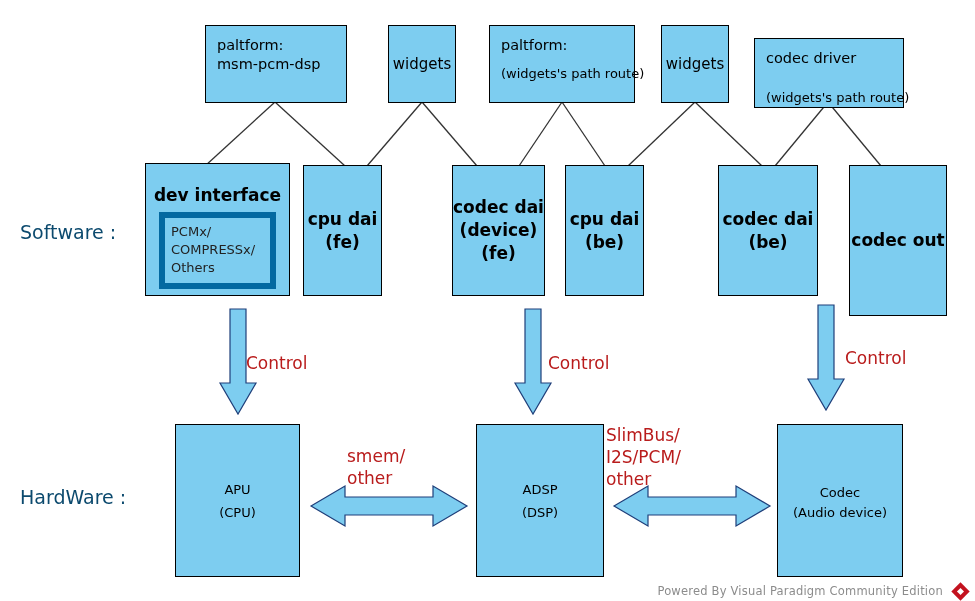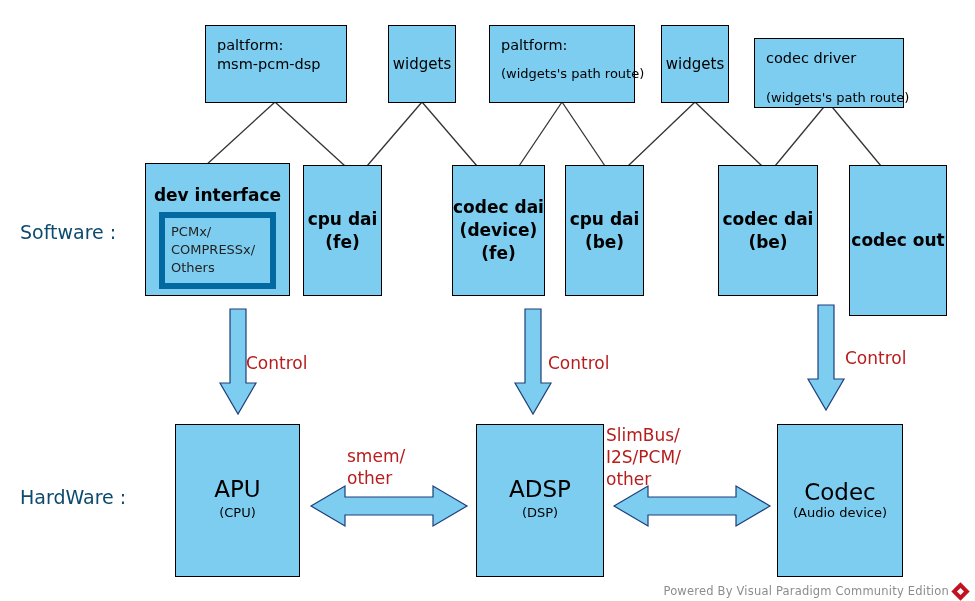--- a/index.html
+++ b/index.html
@@ -85,21 +85,21 @@
     padding: 5px 6px 6px 6px;
     color: #222222;
   }
   
   .hwbox {
     align-items: center;
     justify-content: center;
     text-align: center;
   }
   .hwbox .hwtitle {
-    font-size: 23px;
+    font-size: 13px;
     line-height: 23px;
   }
   .hwbox .hwsub {
     font-size: 13px;
     line-height: 23px;
   }
   .hwbox .hwsub.small {
     font-size: 13px;
     line-height: 17px;
   }
@@ -125,21 +125,21 @@
     position: absolute;
     right: 8px;
     bottom: 3px;
     font-size: 11.5px;
     color: #8c8c8c;
     letter-spacing: 0.2px;
     white-space: nowrap;
     z-index: 4;
     display: flex;
     align-items: center;
-    gap: 5px;
+    gap: 11px;
   }
   .vp-diamond {
     width: 13px;
     height: 13px;
     background: #c3121f;
     transform: rotate(45deg);
     display: inline-block;
     position: relative;
   }
   .vp-diamond::after {

